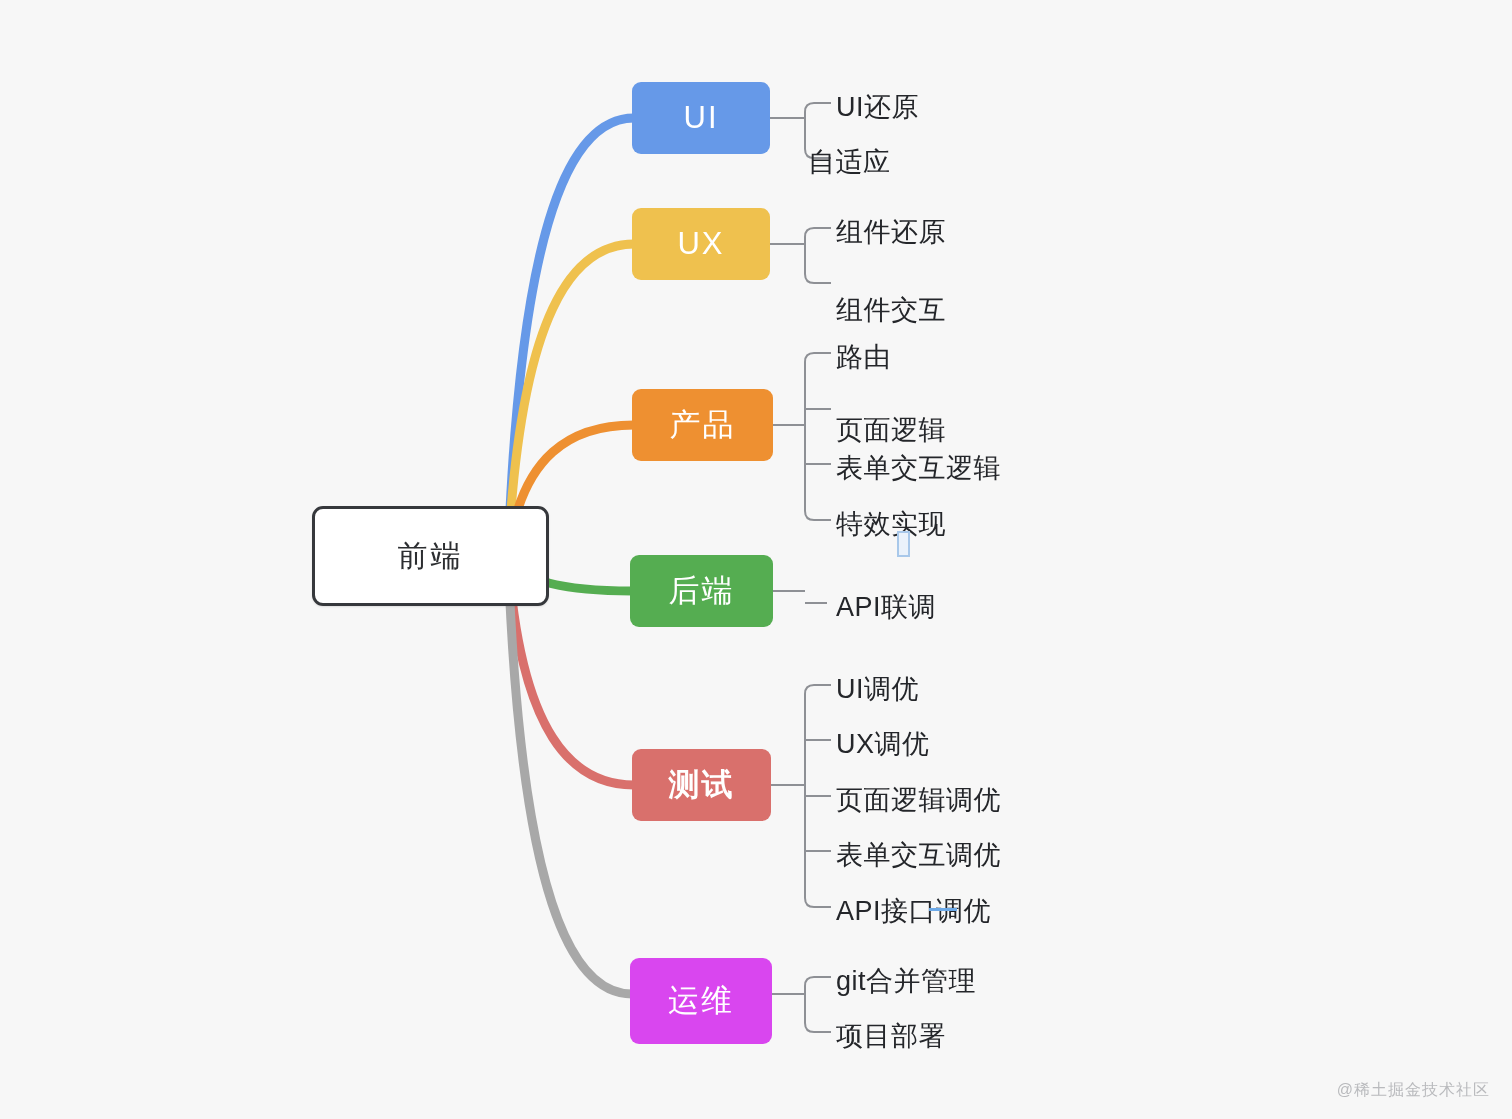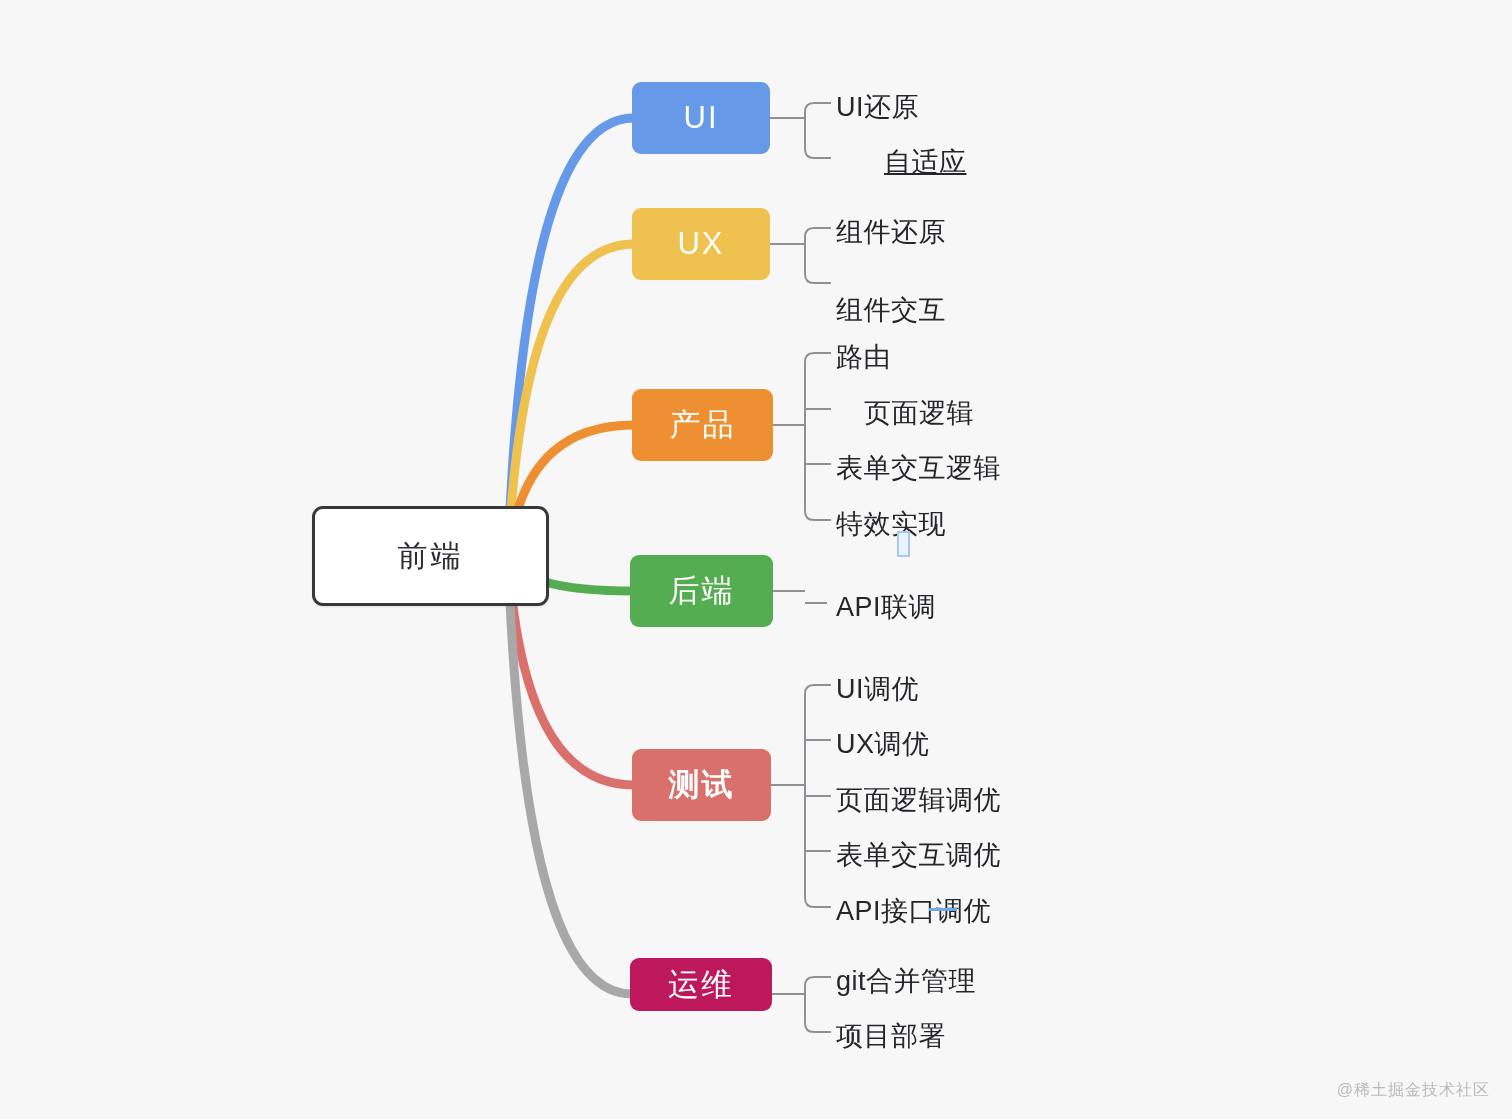--- a/index.html
+++ b/index.html
@@ -112,46 +112,46 @@
 
   <div class="node root" id="root-node" style="left: 312px; top: 506px; width: 237px; height: 100px; background: rgb(255, 255, 255); border-color: rgb(54, 56, 60); color: rgb(44, 46, 49);">
     <span>前端</span>
   </div>
 
   <div id="nodes-layer">
       <div class="node" style="left: 632px; top: 82px; width: 138px; height: 72px; background: rgb(102, 153, 232);">
         <span>UI</span>
       </div>
       <div class="leaf" style="left: 836px; top: 94px;">UI还原</div>
-      <div class="leaf" style="left: 884px; top: 149px; text-decoration: underline;">自适应</div>
+      <div class="leaf" style="left: 808px; top: 149px;">自适应</div>
       <div class="node" style="left: 632px; top: 208px; width: 138px; height: 72px; background: rgb(239, 193, 78);">
         <span>UX</span>
       </div>
       <div class="leaf" style="left: 836px; top: 219px;">组件还原</div>
       <div class="leaf" style="left: 836px; top: 274px; margin-top: 23px;">组件交互</div>
       <div class="node" style="left: 632px; top: 389px; width: 141px; height: 72px; background: rgb(238, 144, 49);">
         <span>产品</span>
       </div>
       <div class="leaf" style="left: 836px; top: 344px;">路由</div>
-      <div class="leaf" style="left: 836px; top: 400px; margin-left: 28px;">页面逻辑</div>
+      <div class="leaf" style="left: 836px; top: 417px;">页面逻辑</div>
       <div class="leaf" style="left: 836px; top: 455px;">表单交互逻辑</div>
       <div class="leaf" style="left: 836px; top: 511px;">特效实现</div>
       <div class="node" style="left: 630px; top: 555px; width: 143px; height: 72px; background: rgb(85, 173, 81);">
         <span>后端</span>
       </div>
       <div class="leaf" style="left: 836px; top: 594px;">API联调</div>
       <div class="node" style="left: 632px; top: 749px; width: 139px; height: 72px; background: rgb(217, 112, 108); font-weight: bold;">
         <span>测试</span>
       </div>
       <div class="leaf" style="left: 836px; top: 676px;">UI调优</div>
       <div class="leaf" style="left: 836px; top: 731px;">UX调优</div>
       <div class="leaf" style="left: 836px; top: 787px;">页面逻辑调优</div>
       <div class="leaf" style="left: 836px; top: 842px; text-align: center;">表单交互调优</div>
       <div class="leaf" style="left: 836px; top: 898px;">API接口调优</div>
-      <div class="node" style="left: 630px; top: 958px; width: 142px; height: 53px; background: #be185d;">
+      <div class="node" style="left: 630px; top: 958px; width: 142px; height: 86px; background: #d946ef;">
         <span>运维</span>
       </div>
       <div class="leaf" style="left: 836px; top: 968px;">git合并管理</div>
       <div class="leaf" style="left: 836px; top: 1023px;">项目部署</div>
     </div>
 
   <div class="tofu" id="tofu-box" style="left: 897px; top: 531px;"></div>
   <div class="underline-artifact" id="underline-box" style="left: 929px; top: 908px; width: 28px;"></div>
 
   <div class="watermark">@稀土掘金技术社区</div>

